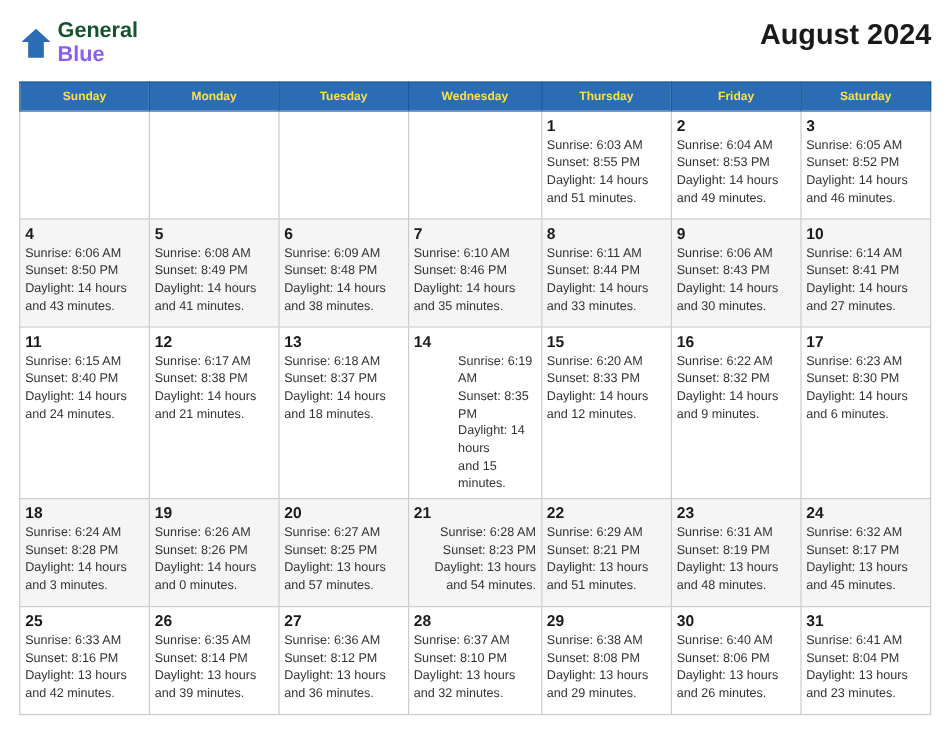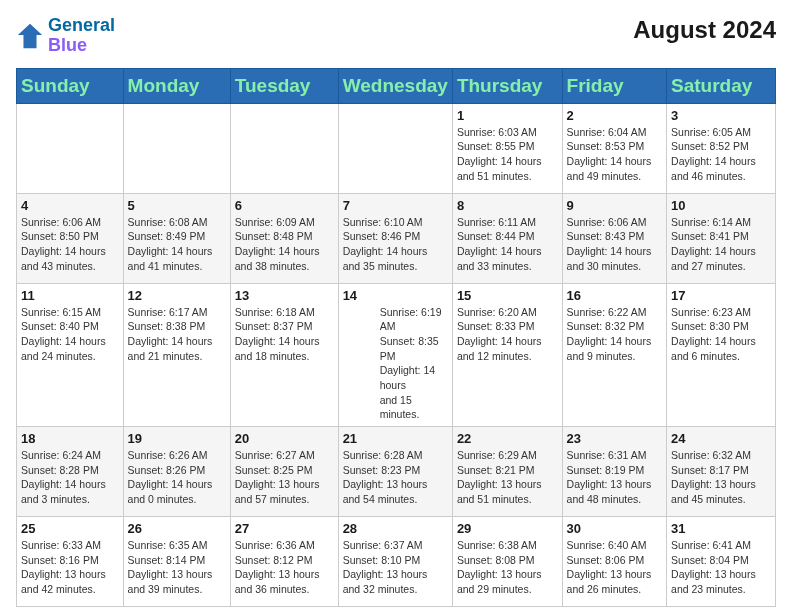--- a/index.html
+++ b/index.html
@@ -21,21 +21,21 @@
       align-items: center;
       gap: 4px;
     }
     .logo-text {
       font-size: 18px;
       font-weight: bold;
       color: #1a1a1a;
       line-height: 1.1;
     }
     .logo-text span {
-      color: #0369a1;
+      color: #14532d;
     }
     .logo-icon {
       width: 28px;
       height: 28px;
     }
     .title-block {
       text-align: right;
     }
     .title-block h1 {
       font-size: 24px;
@@ -47,24 +47,24 @@
       font-weight: normal;
       color: #1a1a1a;
     }
     .calendar {
       width: 100%;
       border-collapse: collapse;
       font-size: 11px;
     }
     .calendar thead th {
       background: #2a6db5;
-      color: #86efac;
+      color: #fde047;
       padding: 6px 4px;
-      text-align: left;
-      font-size: 19px;
+      text-align: center;
+      font-size: 10px;
       font-weight: bold;
       border: 1px solid #1a5a9a;
     }
     .calendar tbody td {
       border: 1px solid #ccc;
       vertical-align: top;
       padding: 4px;
       height: 90px;
       width: 113px;
       background: #fff;
@@ -270,21 +270,21 @@
         </td>
         <td>
           <span class="day-num">20</span>
           <div class="day-info" style="white-space: pre-line;">Sunrise: 6:27 AM
 Sunset: 8:25 PM
 Daylight: 13 hours
 and 57 minutes.</div>
         </td>
         <td>
           <span class="day-num">21</span>
-          <div class="day-info" style="white-space: pre-line;">Sunrise: 6:28 AM
+          <div class="day-info" style="white-space: pre-line; text-align: right;">Sunrise: 6:28 AM
 Sunset: 8:23 PM
 Daylight: 13 hours
 and 54 minutes.</div>
         </td>
         <td>
           <span class="day-num">22</span>
           <div class="day-info" style="white-space: pre-line;">Sunrise: 6:29 AM
 Sunset: 8:21 PM
 Daylight: 13 hours
 and 51 minutes.</div>

